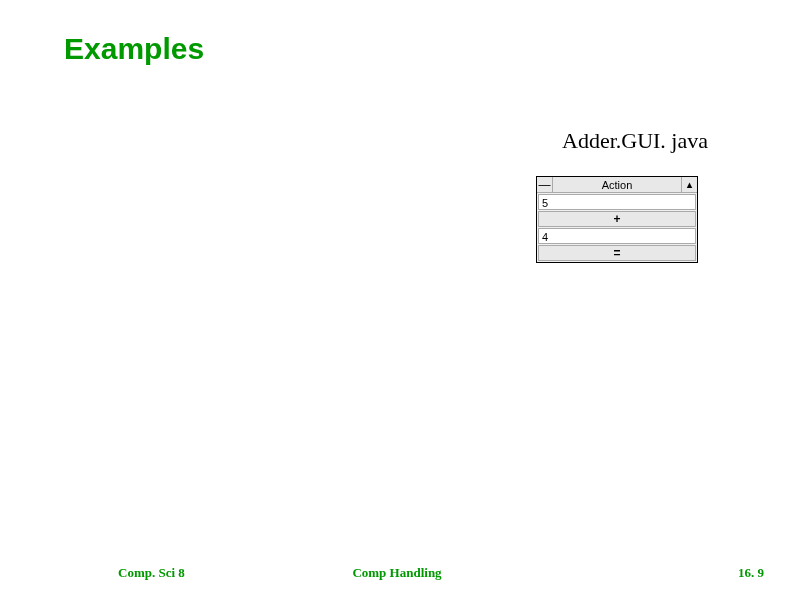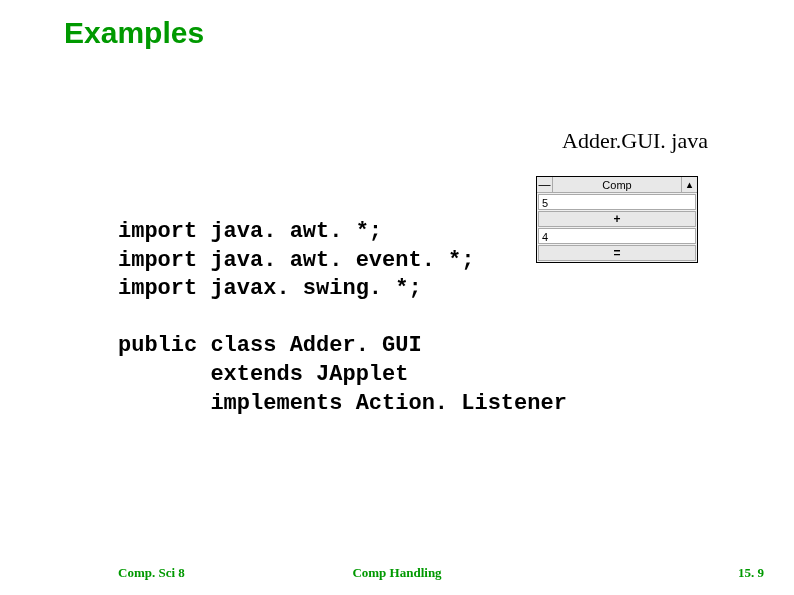--- a/index.html
+++ b/index.html
@@ -8,21 +8,21 @@
     height: 595px;
     background: #ffffff;
     font-family: "Arial", "Helvetica", sans-serif;
     position: relative;
     overflow: hidden;
   }
   .slide {
     width: 100%;
     height: 100%;
     position: relative;
-    padding: 16px 0 0 0;
+    padding: 32px 0 0 0;
   }
   .title {
     font-size: 30px;
     font-weight: bold;
     color: #009900;
     margin-left: 64px;
     margin-bottom: 50px;
   }
   .filename {
     font-family: Georgia, "Times New Roman", serif;
@@ -129,35 +129,28 @@
 <body>
 
 <div class="slide">
   <div class="title">Examples</div>
 
   <div class="filename">Adder.GUI. java</div>
 
   <div class="applet">
     <div class="applet-titlebar">
       <div class="applet-sysbox">—</div>
-      <div class="applet-title">Comp</div>
+      <div class="applet-title">Action</div>
       <div class="applet-winbtn">▴</div>
     </div>
     <div class="applet-field">5</div>
     <div class="applet-button">+</div>
     <div class="applet-field">4</div>
     <div class="applet-button">=</div>
   </div>
 
-  <div class="code">import java. awt. *;
-import java. awt. event. *;
-import javax. swing. *;
-
-public class Adder. GUI
-       extends JApplet
-       implements Action. Listener</div>
 
   <div class="footer">
     <span class="footer-left">Comp. Sci 8</span>
     <span class="footer-center">Comp Handling</span>
-    <span class="footer-right">15. 9</span>
+    <span class="footer-right">16. 9</span>
   </div>
 </div>
 
 </body></html>

